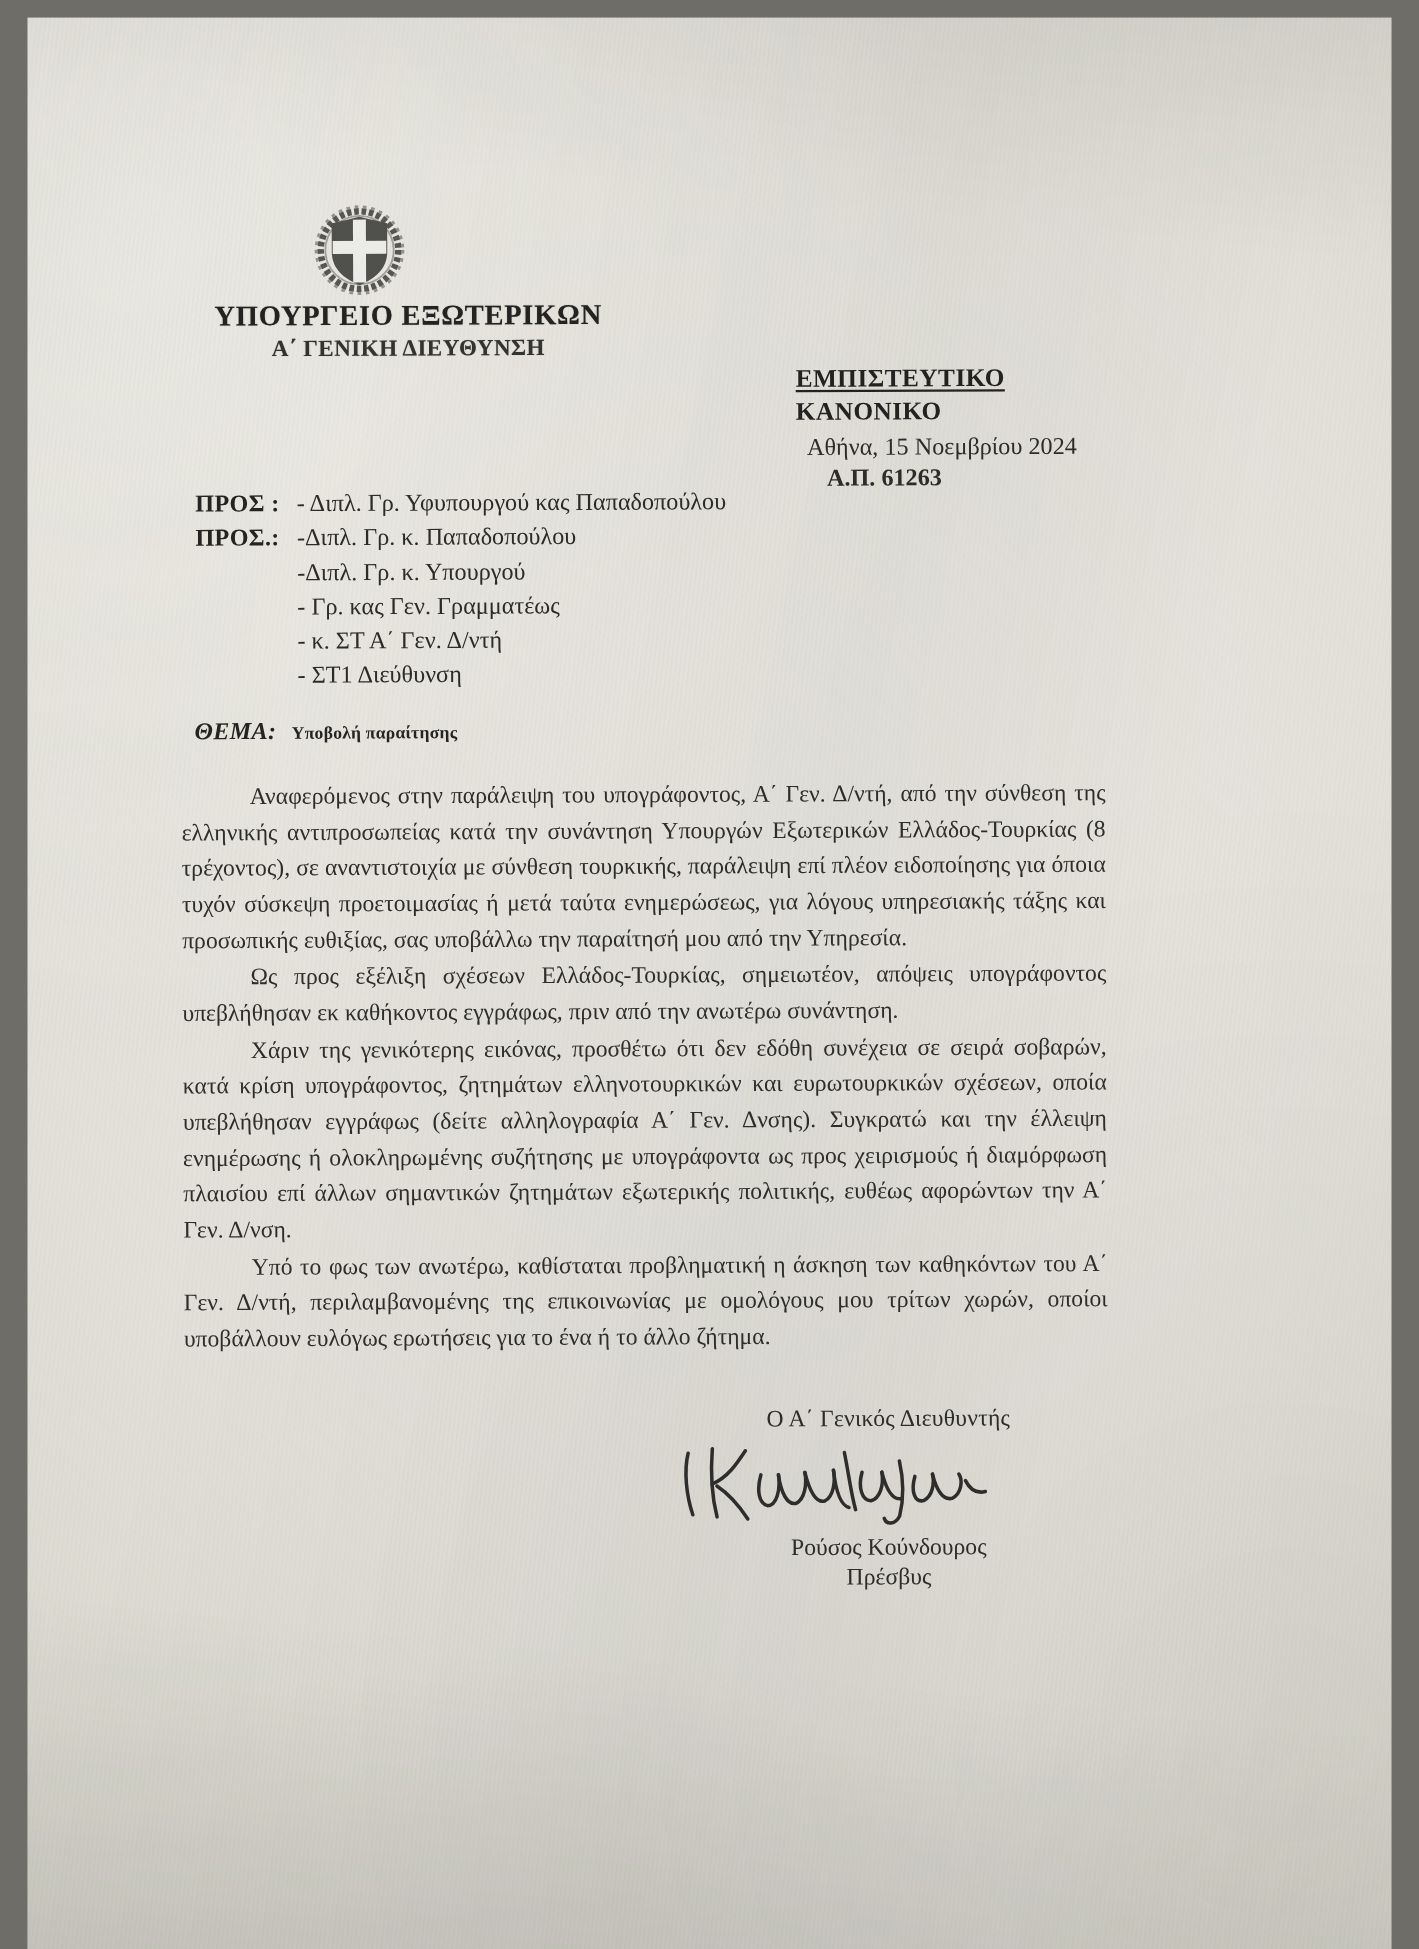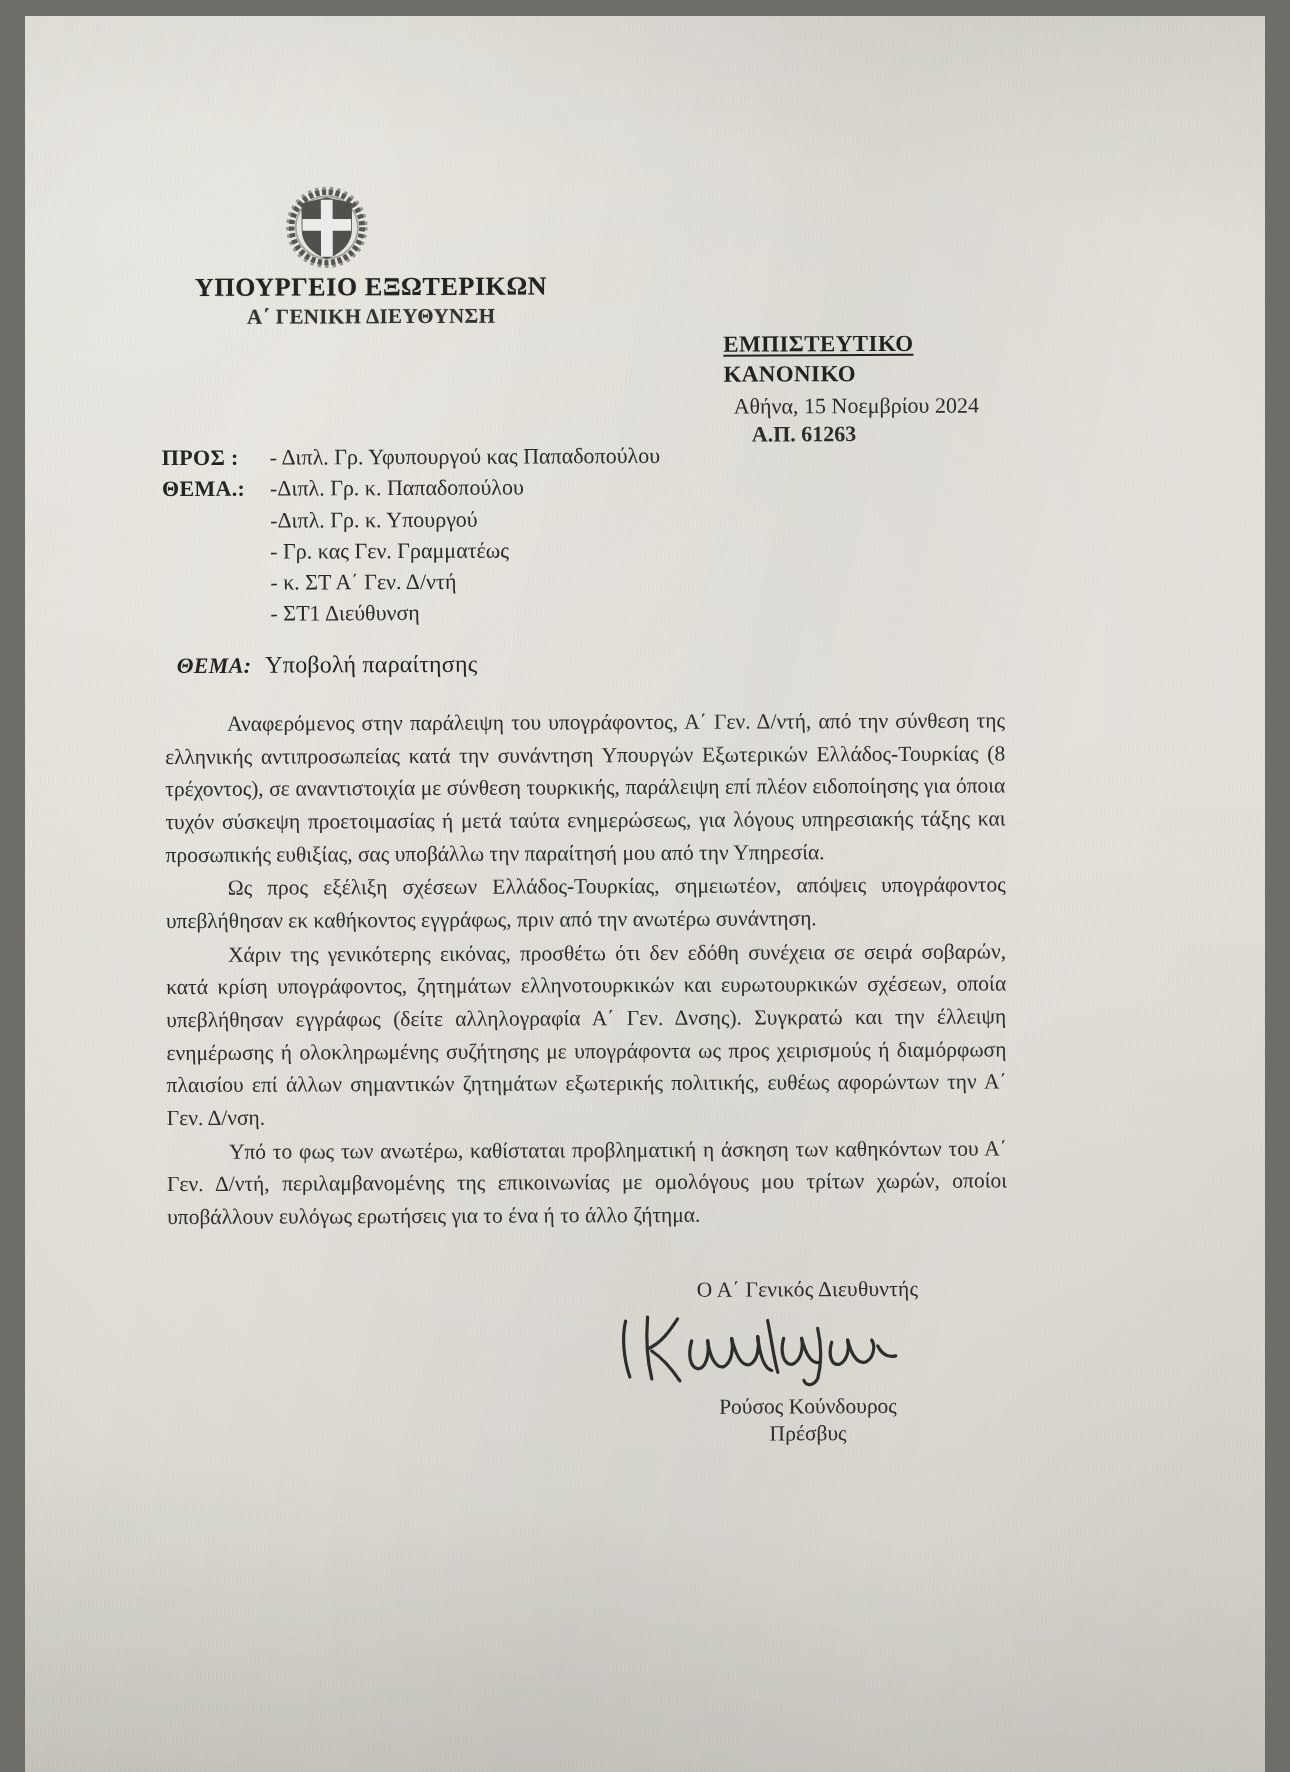--- a/index.html
+++ b/index.html
@@ -133,20 +133,21 @@
     align-items: baseline;
     line-height: 1.40;
   }
   .rec-label {
     width: 108px;
     flex: 0 0 108px;
     font-weight: bold;
     font-size: 22px;
     letter-spacing: 0.3px;
     color: #242422;
+    text-align: center;
   }
   .rec-value {
     font-size: 22px;
     color: #2b2b28;
     white-space: nowrap;
   }
   .rec-sub {
     margin-left: 108px;
     font-size: 22px;
     line-height: 1.42;
@@ -164,22 +165,22 @@
     gap: 14px;
   }
   .subject-label {
     font-weight: bold;
     font-size: 22px;
     letter-spacing: 0.3px;
     color: #242422;
     font-style: italic;
   }
   .subject-value {
-    font-weight: normal;
-    font-size: 24px;
+    font-weight: bold;
+    font-size: 16px;
     letter-spacing: 0.2px;
     color: #242422;
   }
 
   
   .body-text {
     position: absolute;
     left: 140px;
     top: 690px;
     width: 840px;
@@ -264,21 +265,21 @@
       <div class="date-line">Αθήνα, 15 Νοεμβρίου 2024</div>
       <div class="ap-line">Α.Π.  61263</div>
     </div>
 
     <div class="recipients">
       <div class="rec-row">
         <div class="rec-label">ΠΡΟΣ :</div>
         <div class="rec-value">- Διπλ. Γρ. Υφυπουργού κας Παπαδοπούλου</div>
       </div>
       <div class="rec-row">
-        <div class="rec-label">ΘΕΜΑ.:</div>
+        <div class="rec-label">ΠΡΟΣ.:</div>
         <div class="rec-value">-Διπλ. Γρ. κ. Παπαδοπούλου</div>
       </div>
       <div class="rec-sub">-Διπλ. Γρ. κ. Υπουργού</div>
       <div class="rec-sub">- Γρ. κας Γεν. Γραμματέως</div>
       <div class="rec-sub">- κ. ΣΤ Α΄ Γεν. Δ/ντή</div>
       <div class="rec-sub">- ΣΤ1 Διεύθυνση</div>
     </div>
 
     <div class="subject">
       <span class="subject-label">ΘΕΜΑ:</span>

